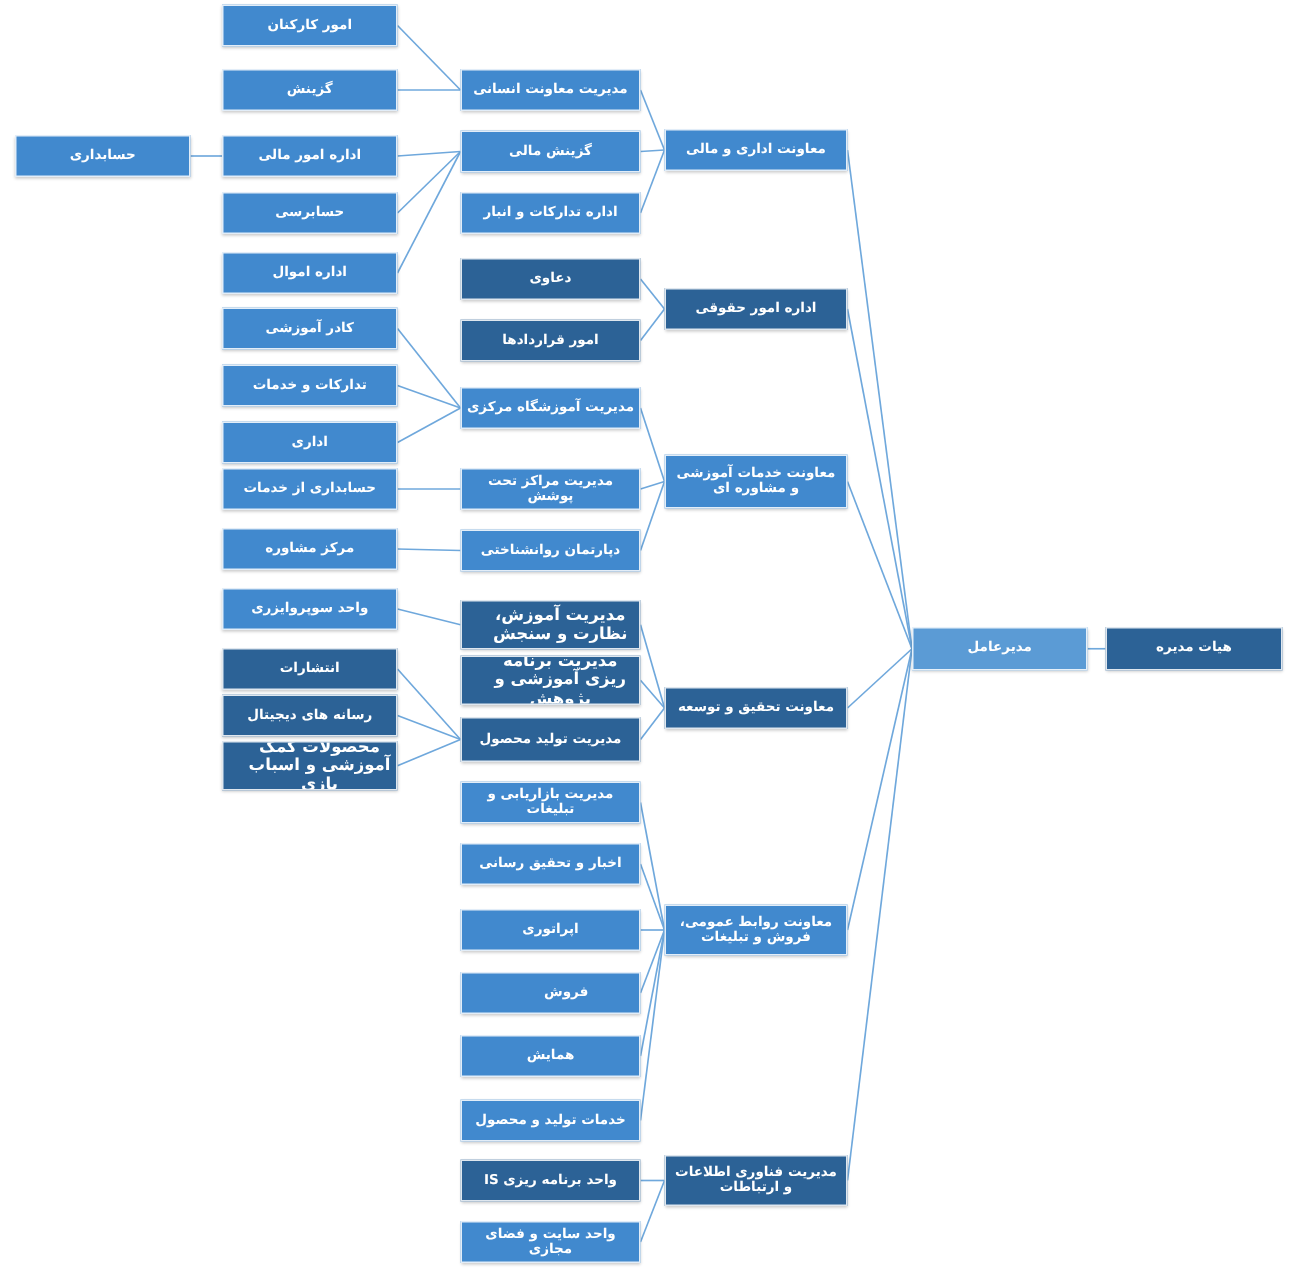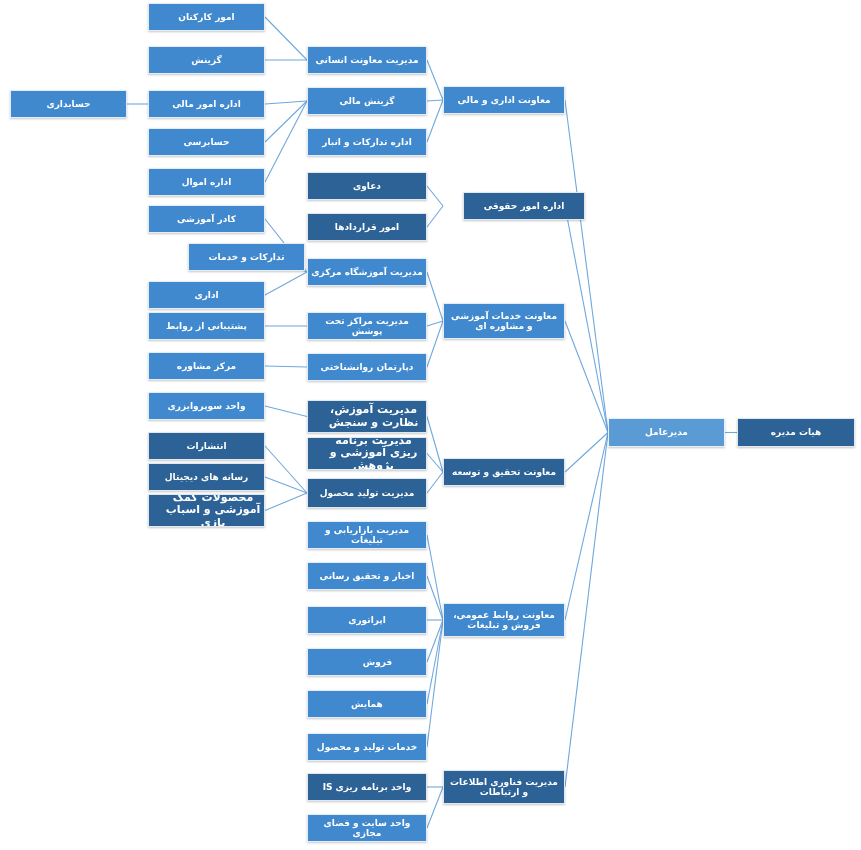--- a/index.html
+++ b/index.html
@@ -113,28 +113,28 @@
       </div>
       <div class="node tone-mid fs-9" style="left: 148px; top: 128px; width: 117px; height: 28px;">
         <span class="lbl">حسابرسی</span>
       </div>
       <div class="node tone-mid fs-9" style="left: 148px; top: 168px; width: 117px; height: 28px;">
         <span class="lbl">اداره اموال</span>
       </div>
       <div class="node tone-mid fs-9" style="left: 148px; top: 205px; width: 117px; height: 28px;">
         <span class="lbl">کادر آموزشی</span>
       </div>
-      <div class="node tone-mid fs-9" style="left: 148px; top: 243px; width: 117px; height: 28px; margin-left: 40px;">
+      <div class="node tone-mid fs-9" style="left: 148px; top: 243px; width: 117px; height: 28px;">
         <span class="lbl">تدارکات و خدمات</span>
       </div>
       <div class="node tone-mid fs-9" style="left: 148px; top: 281px; width: 117px; height: 28px;">
         <span class="lbl">اداری</span>
       </div>
       <div class="node tone-mid fs-9" style="left: 148px; top: 312px; width: 117px; height: 28px;">
-        <span class="lbl">پشتیبانی از روابط</span>
+        <span class="lbl">حسابداری از خدمات</span>
       </div>
       <div class="node tone-mid fs-9" style="left: 148px; top: 352px; width: 117px; height: 28px;">
         <span class="lbl">مرکز مشاوره</span>
       </div>
       <div class="node tone-mid fs-9" style="left: 148px; top: 392px; width: 117px; height: 28px;">
         <span class="lbl">واحد سوپروایزری</span>
       </div>
       <div class="node tone-dark fs-9" style="left: 148px; top: 432px; width: 117px; height: 28px;">
         <span class="lbl">انتشارات</span>
       </div>
@@ -197,21 +197,21 @@
       </div>
       <div class="node tone-dark fs-9" style="left: 307px; top: 773px; width: 120px; height: 28px;">
         <span class="lbl">واحد برنامه ریزی IS</span>
       </div>
       <div class="node tone-mid fs-9" style="left: 307px; top: 814px; width: 120px; height: 28px;">
         <span class="lbl">واحد سایت و فضای مجازی</span>
       </div>
       <div class="node tone-mid fs-9" style="left: 443px; top: 86px; width: 122px; height: 28px;">
         <span class="lbl">معاونت اداری و مالی</span>
       </div>
-      <div class="node tone-dark fs-9" style="left: 443px; top: 192px; width: 122px; height: 28px; margin-left: 20px;">
+      <div class="node tone-dark fs-9" style="left: 443px; top: 192px; width: 122px; height: 28px;">
         <span class="lbl">اداره امور حقوقی</span>
       </div>
       <div class="node tone-mid fs-9" style="left: 443px; top: 303px; width: 122px; height: 36px;">
         <span class="lbl">معاونت خدمات آموزشی و مشاوره ای</span>
       </div>
       <div class="node tone-dark fs-9" style="left: 443px; top: 458px; width: 122px; height: 28px;">
         <span class="lbl">معاونت تحقیق و توسعه</span>
       </div>
       <div class="node tone-mid fs-9" style="left: 443px; top: 603px; width: 122px; height: 34px;">
         <span class="lbl">معاونت روابط عمومی، فروش و تبلیغات</span>

